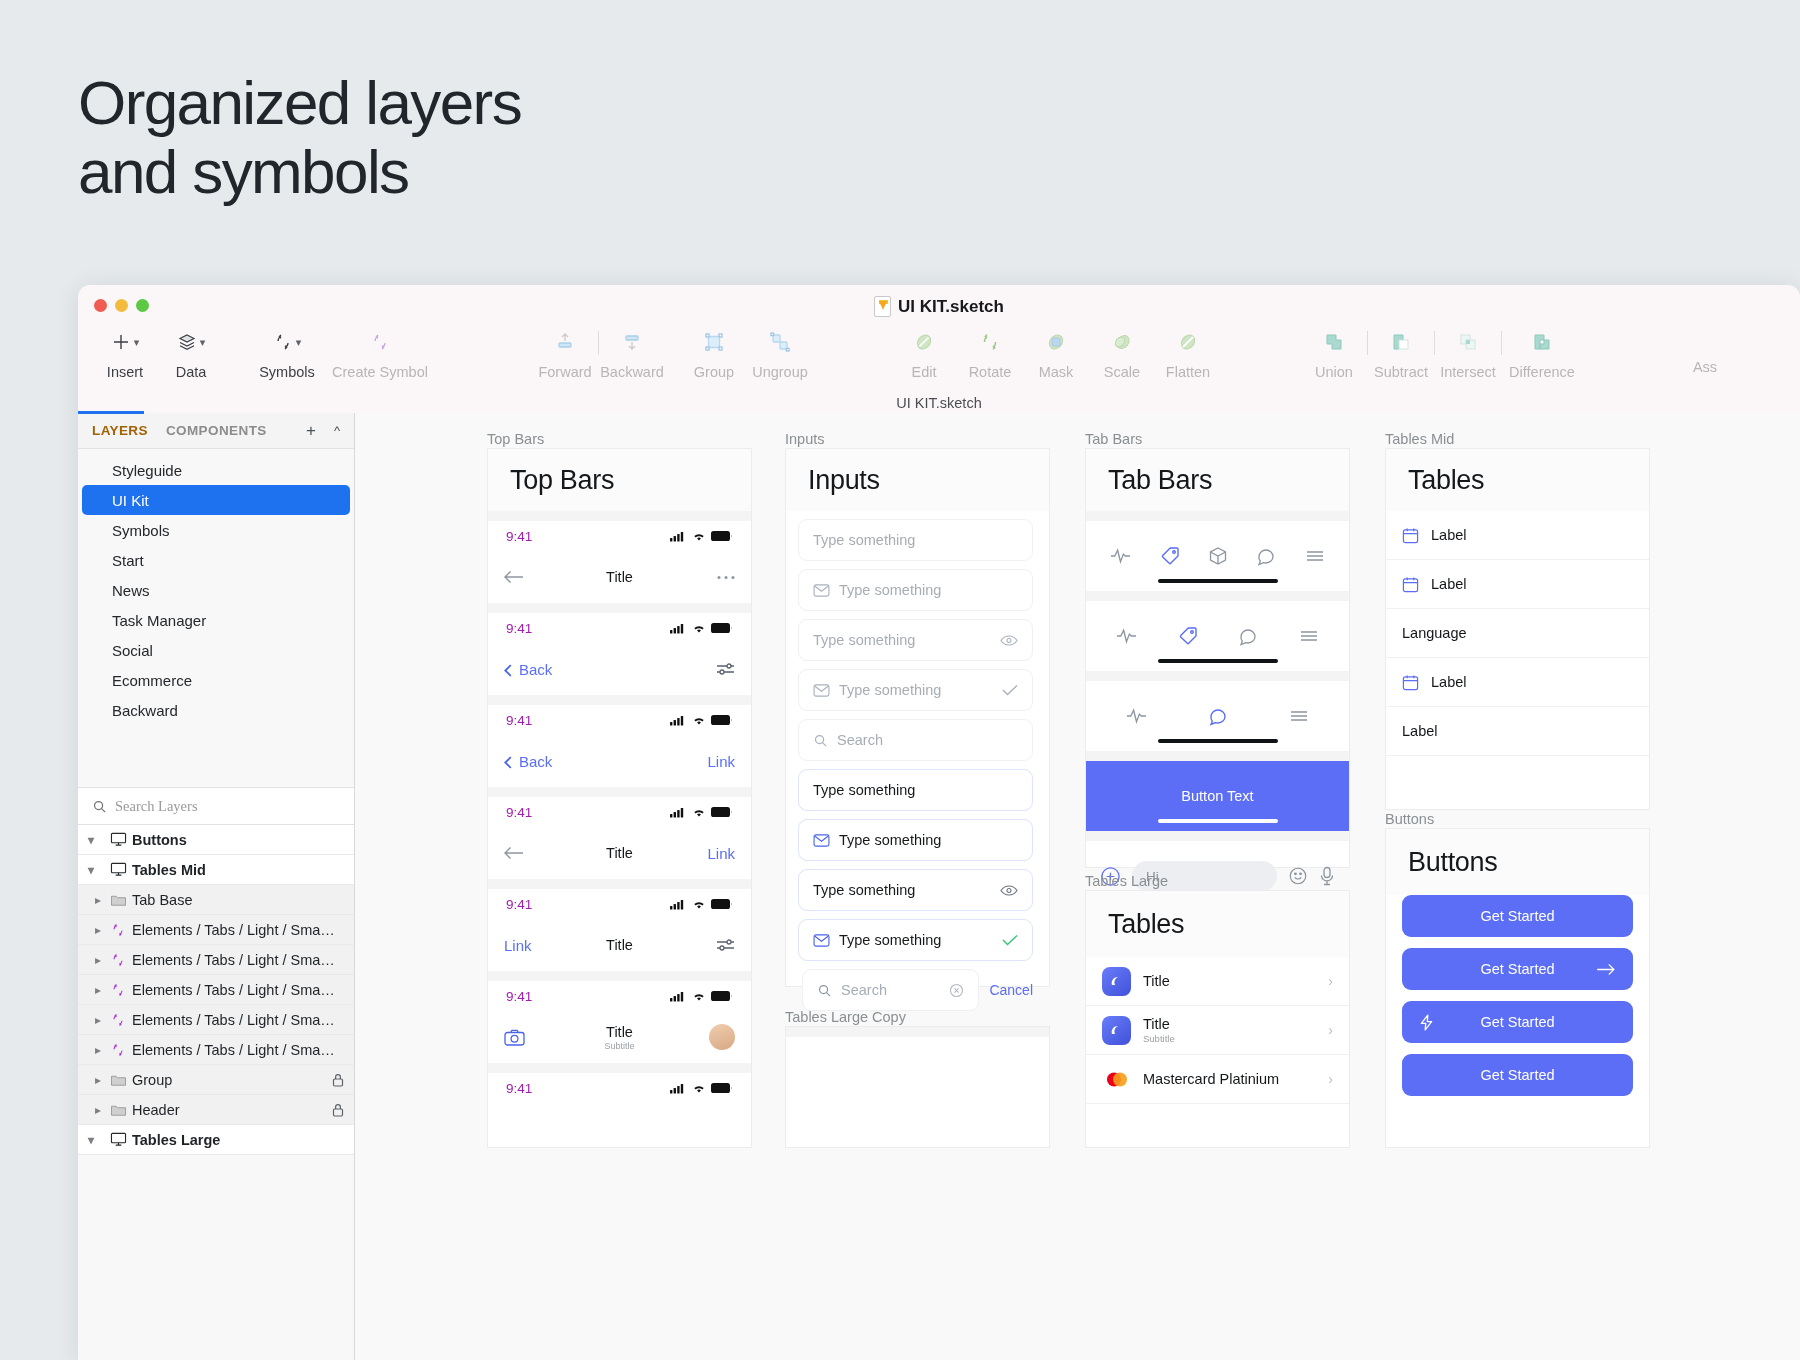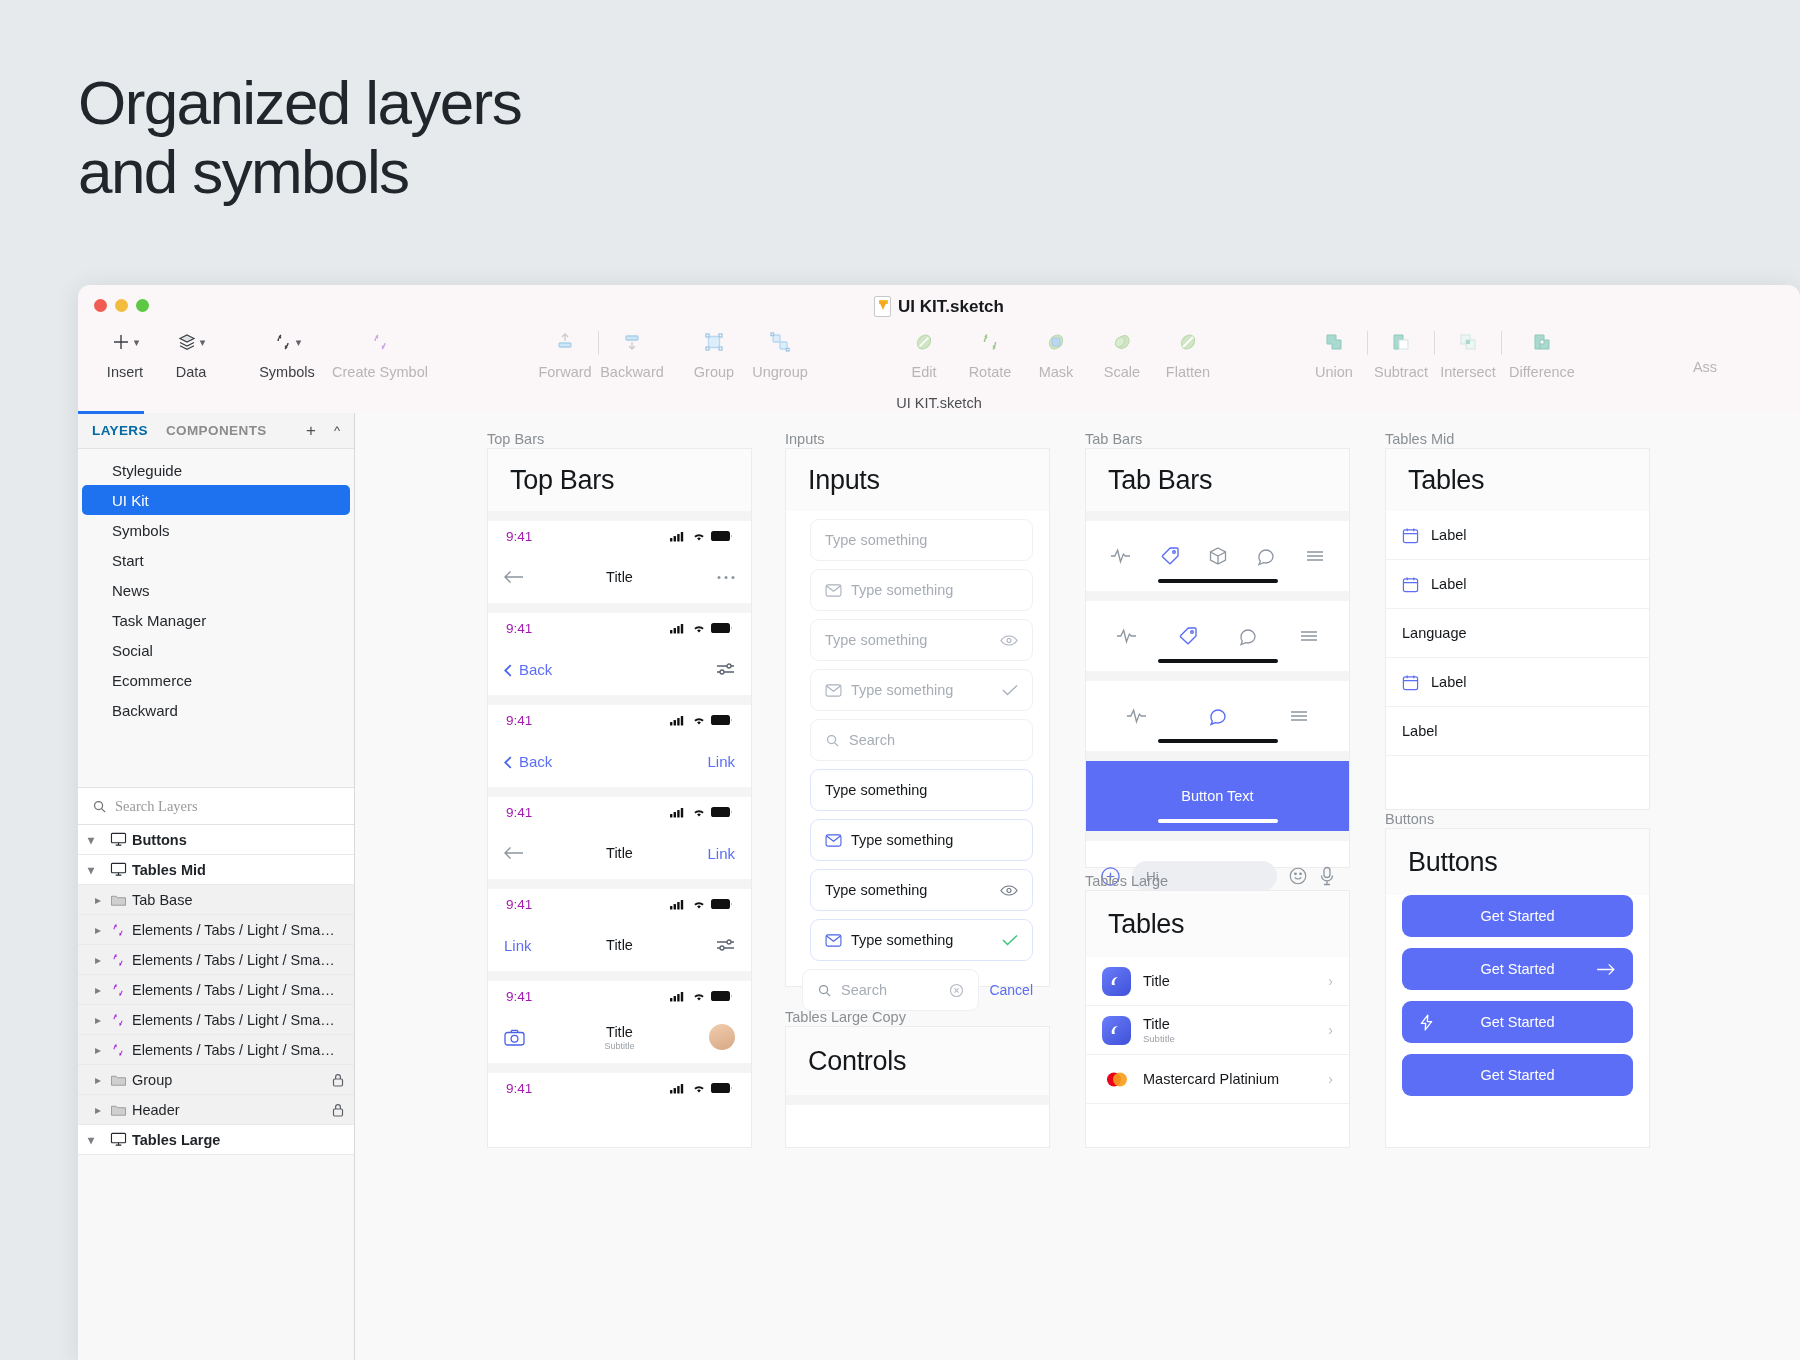--- a/index.html
+++ b/index.html
@@ -103,21 +103,21 @@
     padding: 0 14px; gap: 18px;
     border-bottom: 1px solid #e2e2e2;
     background: #f4f4f4;
     position: relative;
   }
   .panel-tabs::before {
     content: ""; position: absolute; left: 0; top: -2px;
     width: 66px; height: 3px; background: #1f72ef;
   }
   .ptab { font-size: 13.5px; letter-spacing: .4px; color: #8c8c8c; font-weight: bold; }
-  .ptab.active { color: #0369a1; }
+  .ptab.active { color: #a16207; }
   .panel-tabs .spacer { flex: 1; }
   .panel-ico { color: #4c5155; font-size: 17px; line-height: 1; }
 
   .page-list { padding: 6px 0 0 0; flex: 0 0 auto; }
   .page-item {
     height: 30px; display: flex; align-items: center;
     padding-left: 30px; font-size: 15px; color: #24282c;
     margin: 0 4px; border-radius: 5px;
   }
   .page-item.selected { background: #1f72ef; color: #fff; }
@@ -179,21 +179,21 @@
   }
   .navrow .ctr {
     position: absolute; left: 0; right: 0; text-align: center;
     font-size: 14.5px; color: #16191c; pointer-events: none;
   }
   .navrow .ctr small { display:block; font-size: 9px; color: #9aa0a6; margin-top:1px;}
   .link { color: #5b6ef5; font-size: 15px; }
 
   
   .inp {
-    height: 42px; margin: 0 16px 8px 24px;
+    height: 42px; margin: 0 16px 8px 12px;
     border: 1px solid #eef0f3; border-radius: 9px;
     display: flex; align-items: center; gap: 9px;
     padding: 0 14px; font-size: 14.5px; color: #a7adb5;
     background: #fff;
   }
   .inp.focus { border-color: #dde4fb; }
   .inp.filled { color: #16191c; }
   .inp .tail { margin-left: auto; display: flex; align-items: center; gap: 10px; }
 
   
@@ -992,23 +992,20 @@
                   </svg>
                 </span>
               </span>
           </div>
           <span class="link" style="font-size:14px">Cancel</span>
         </div>
       </div>
 
       <div class="board-label" style="left:430px; top:596px">Tables Large Copy</div>
       <div class="board" style="left:430px; top:613px; width:265px; height:122px">
-        <div class="board-hdr" style="height:68px">
-          <span class="board-title">Controls</span>
-        </div>
         <div class="gap"></div>
       </div>
 
       <div class="board-label" style="left:730px; top:18px">Tab Bars</div>
       <div class="board" style="left:730px; top:35px; width:265px; height:420px">
         <div class="board-hdr">
           <span class="board-title">Tab Bars</span>
         </div>
         <div class="gap"></div>
 

